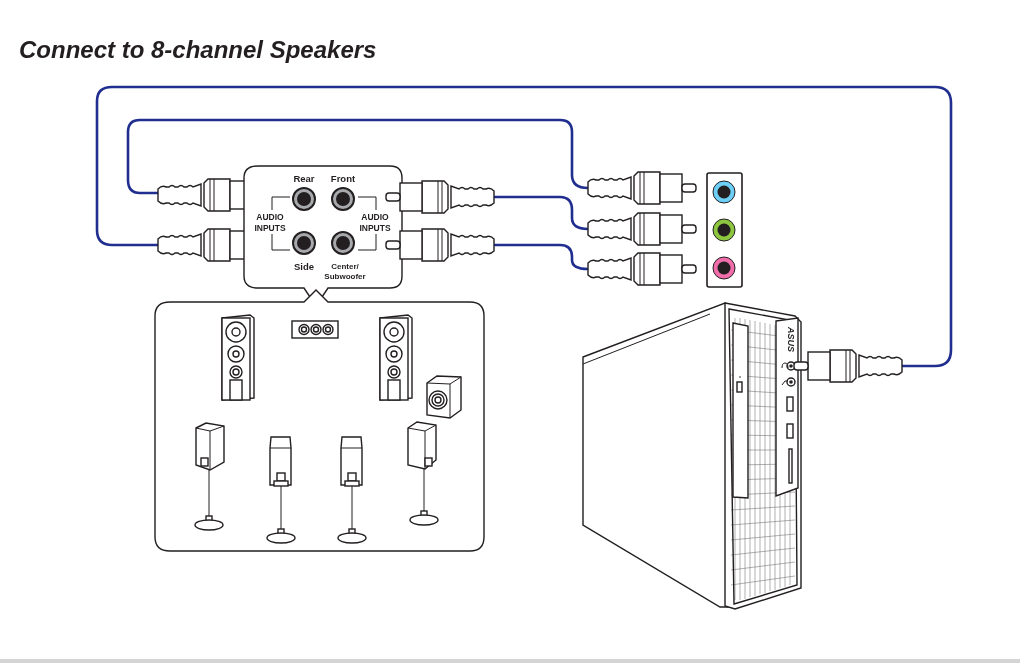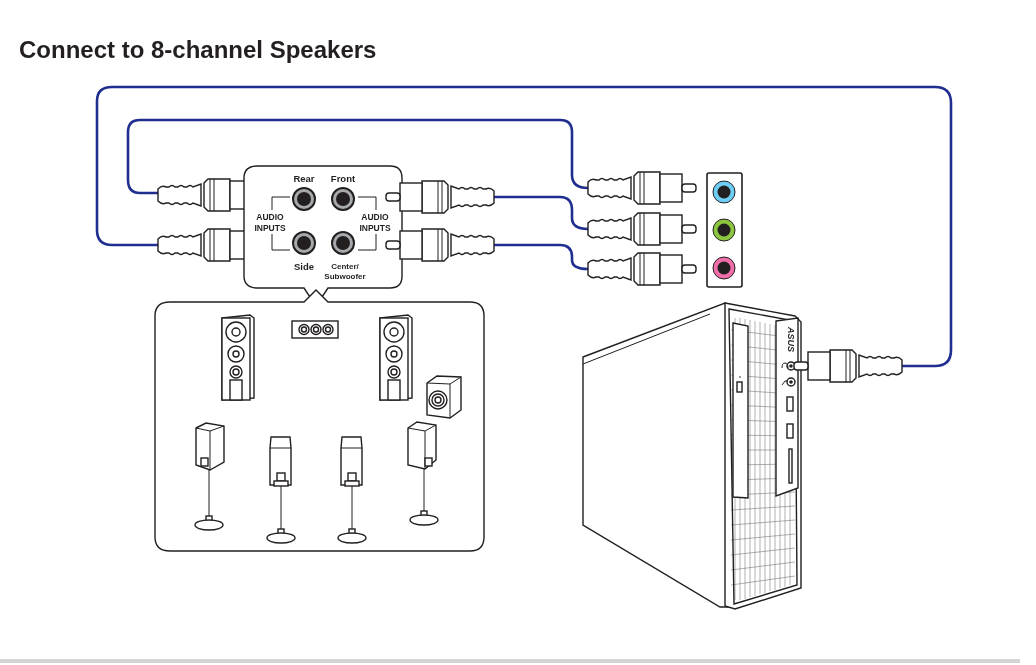--- a/index.html
+++ b/index.html
@@ -1,17 +1,17 @@
 <!DOCTYPE html>
 <html><head>
   <meta charset="utf-8">
   <style>
     html, body { margin: 0; padding: 0; background: #ffffff; }
     body { width: 1036px; height: 665px; position: relative; overflow: hidden; font-family: "Liberation Sans", sans-serif; }
-    .title { position: absolute; left: 19px; top: 36px; font-size: 24px; font-weight: bold; color: #231f20; letter-spacing: 0px; margin: 0; }
+    .title { position: absolute; left: 19px; top: 36px; font-size: 24px; font-weight: bold; color: #231f20; letter-spacing: 0px; margin: 0; font-style: italic; }
     .footer-bar { position: absolute; left: 0; top: 659px; width: 1020px; height: 4px; background: #d4d4d4; }
     svg.diagram { position: absolute; left: 0; top: 0; width: 1036px; height: 665px; }
     .lbl { font-family: "Liberation Sans", sans-serif; font-weight: bold; fill: #231f20; }
     .cable { fill: none; stroke: #1f2e8f; stroke-width: 2.6; }
     .ln { fill: #fff; stroke: #231f20; stroke-width: 1.4; }
     .thin { fill: none; stroke: #231f20; stroke-width: 1; }
   </style>
 </head>
 <body>
 

